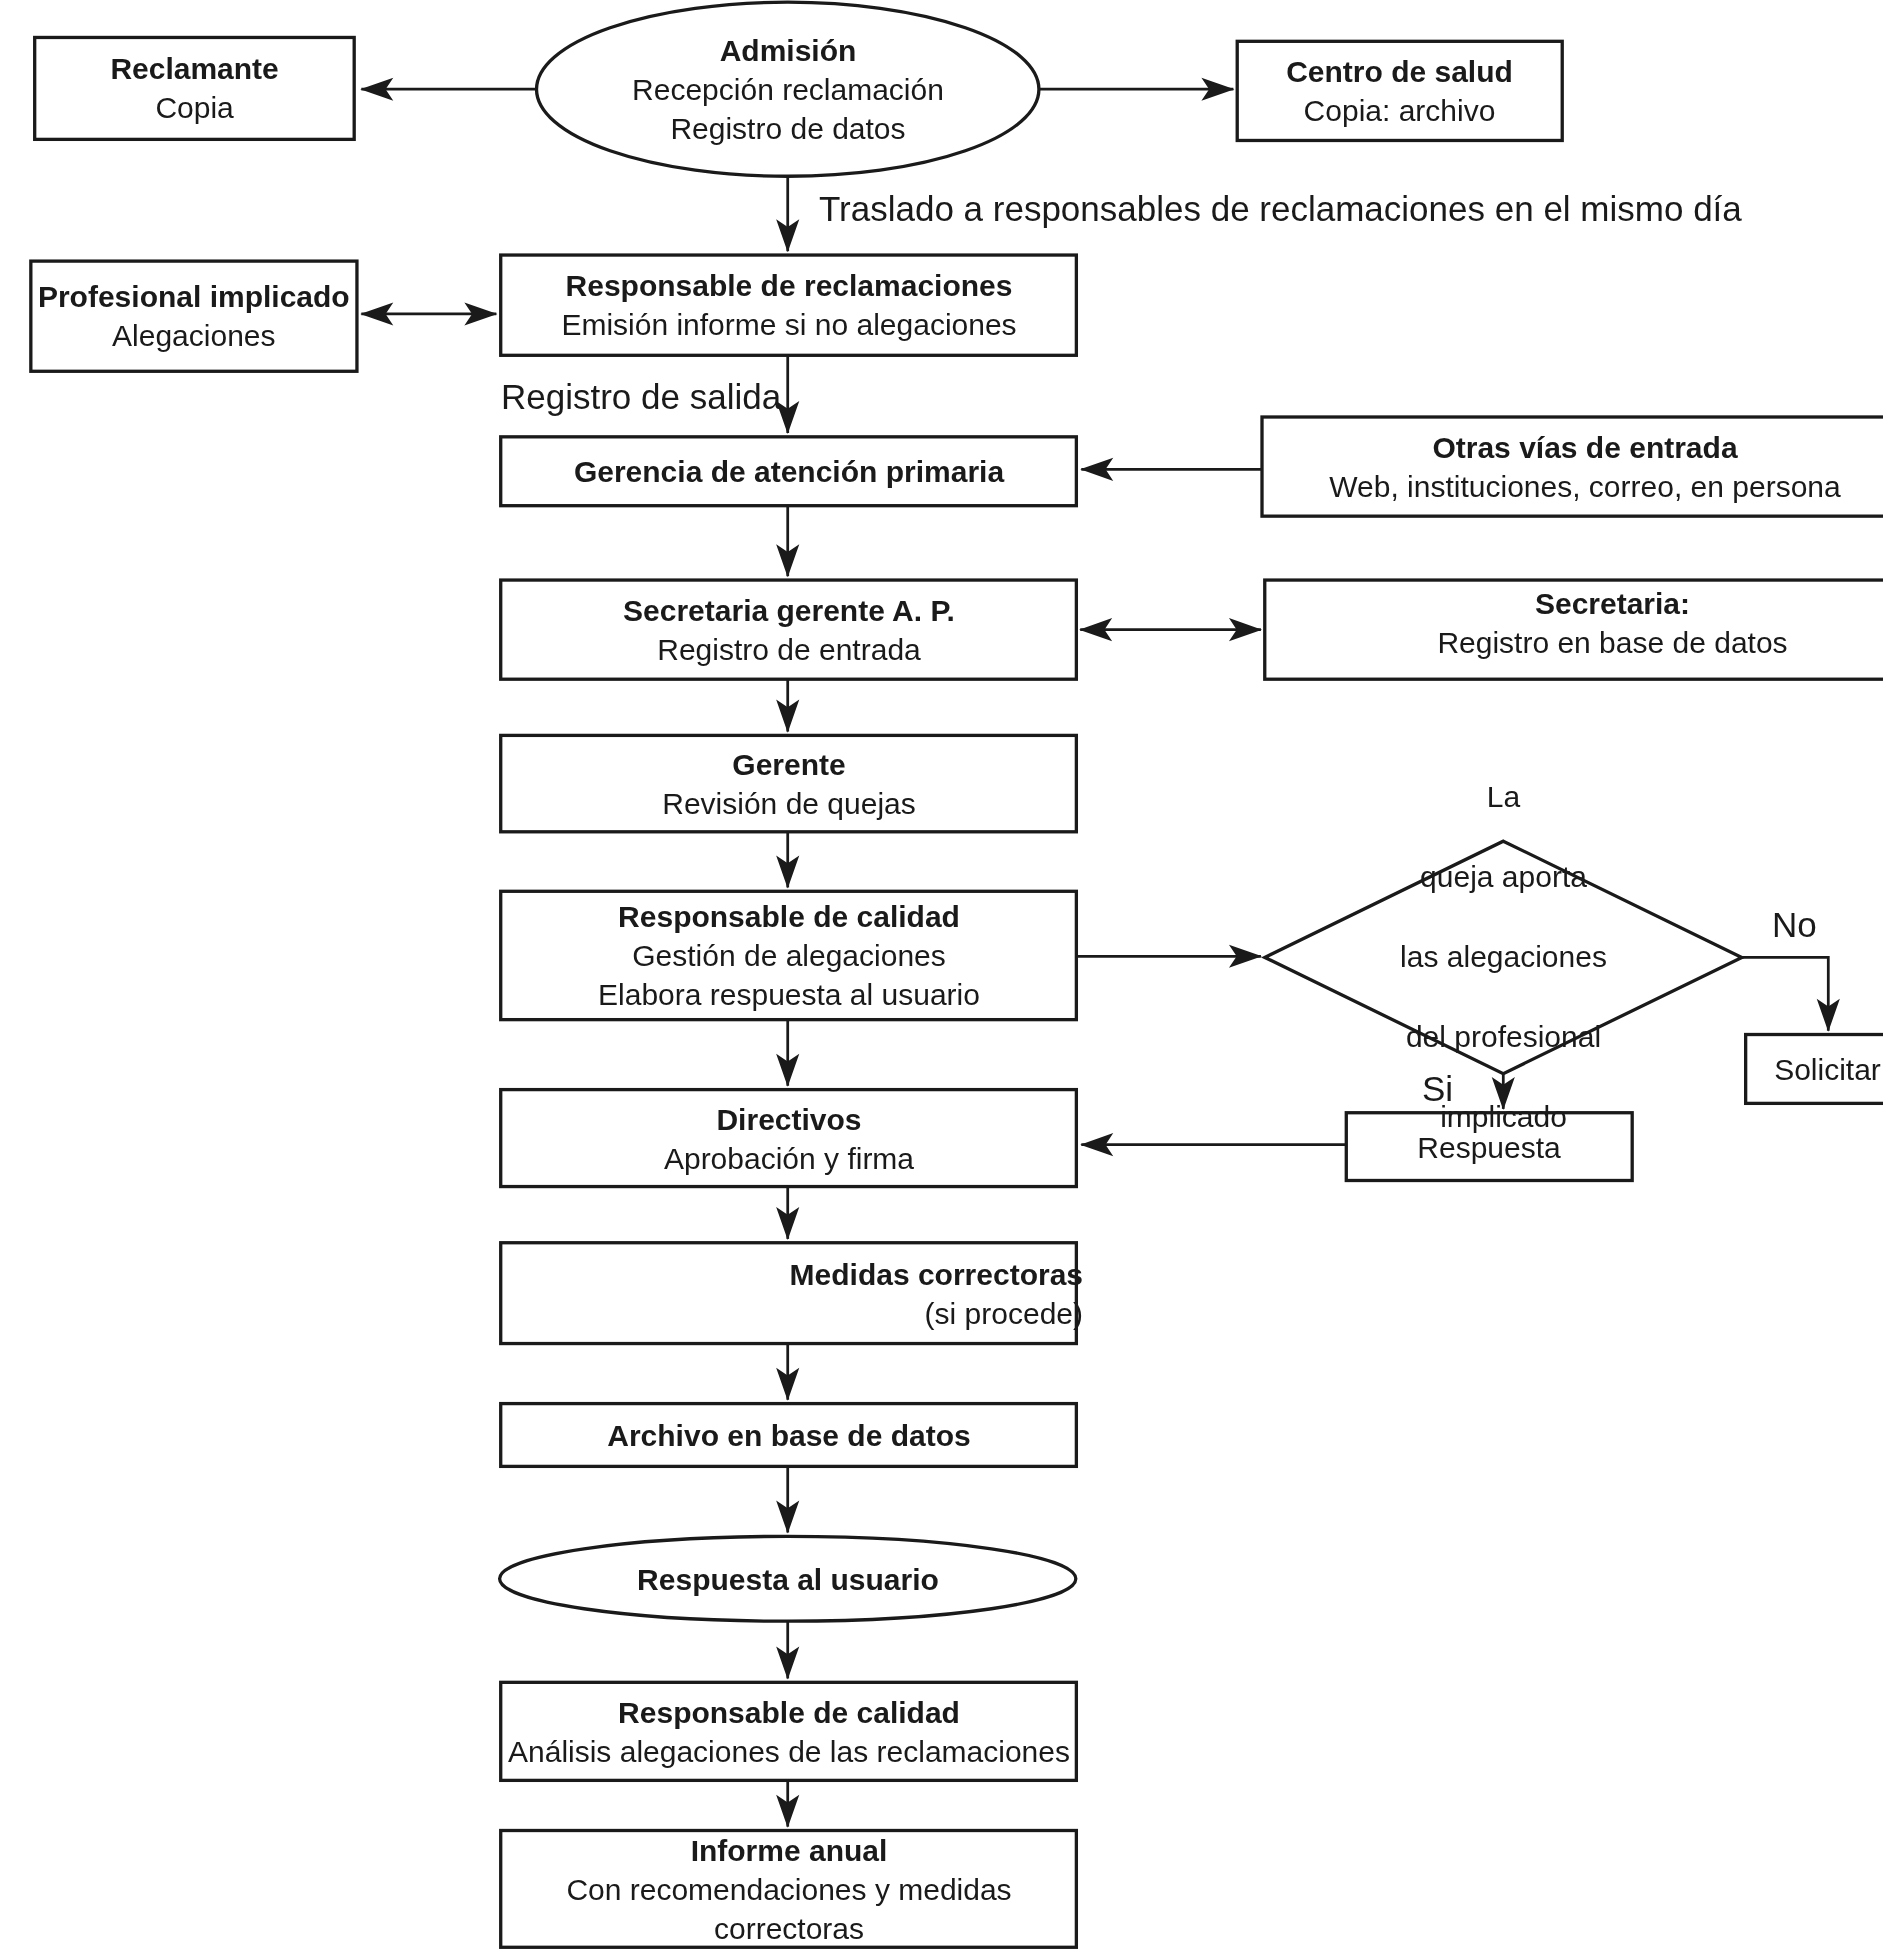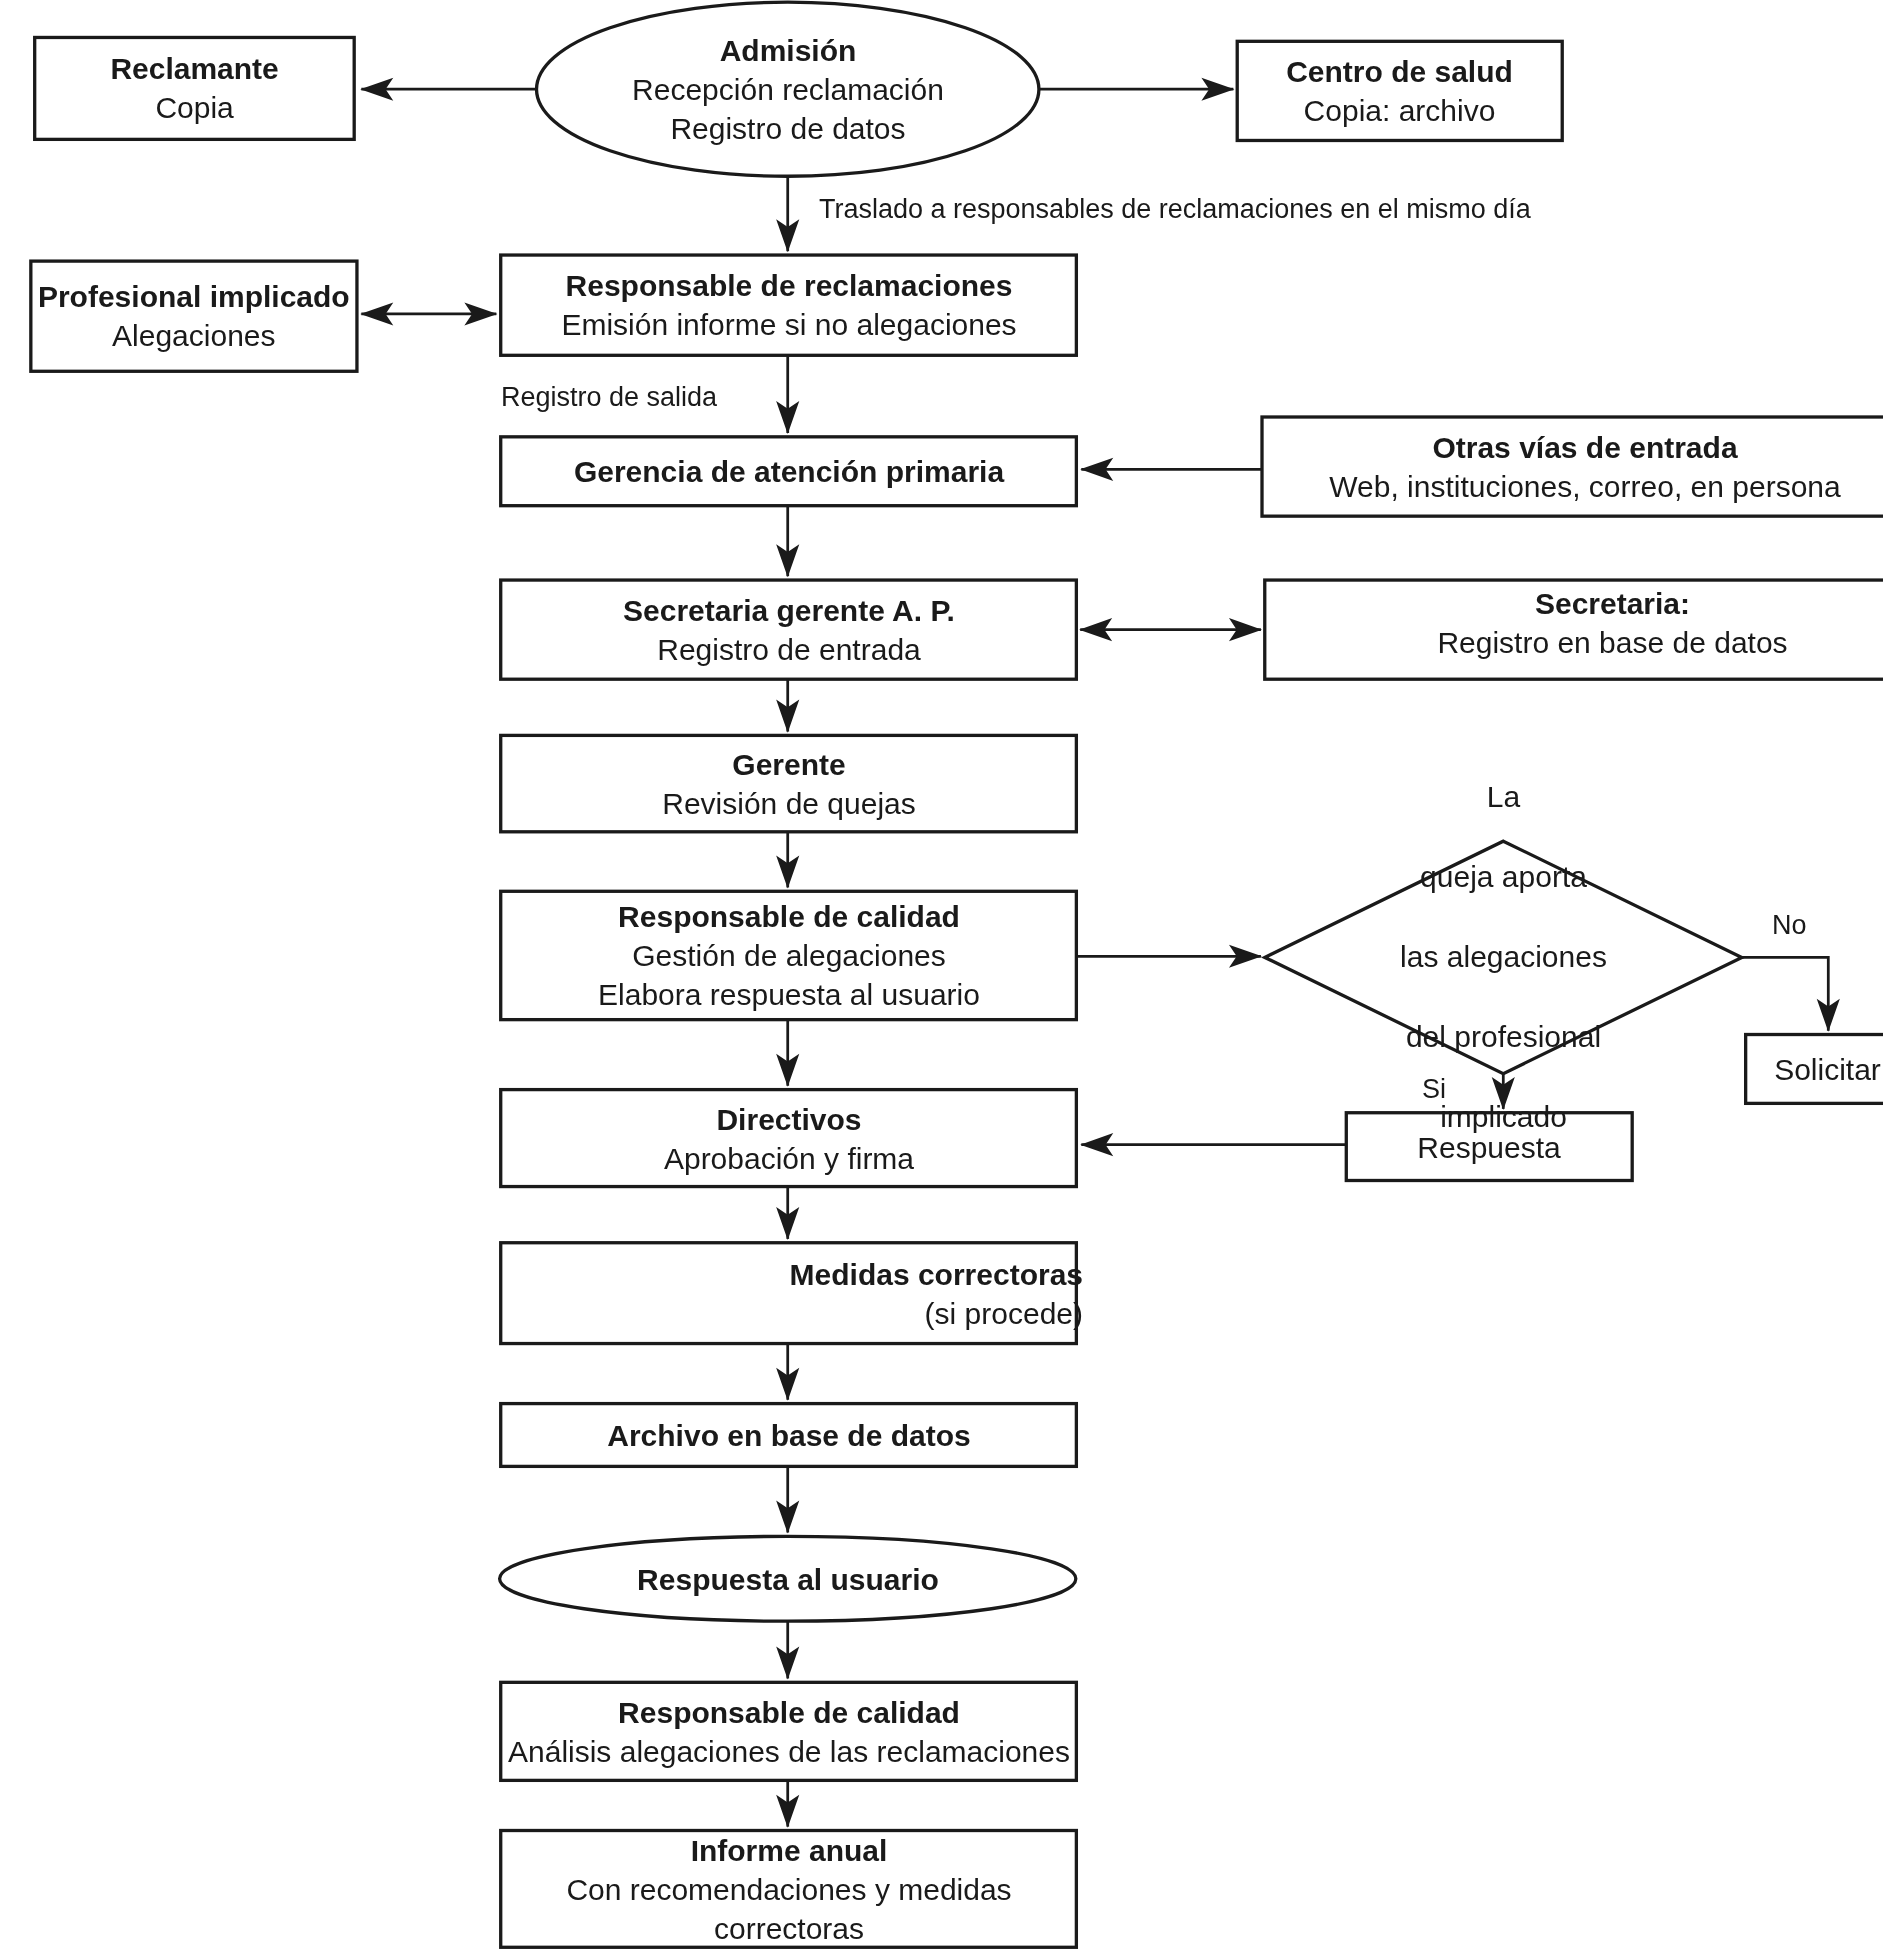--- a/index.html
+++ b/index.html
@@ -18,21 +18,21 @@
     display:flex;flex-direction:column;
     align-items:center;justify-content:center;
     text-align:center;
     font-size:30px;line-height:39px;
     white-space:nowrap;
   }
   .txt span{display:block;}
   .b{font-weight:bold;}
   .lbl{
     position:absolute;z-index:1;
-    font-size:27px;line-height:34px;white-space:nowrap;
+    font-size:35px;line-height:34px;white-space:nowrap;
   }
   .decision-txt{line-height:36px;gap:44px;}
 </style>
 </head>
 <body>
 
 <div class="canvas">
 
   <svg class="layer" width="1883" height="1955" viewBox="0 0 3418 3549">
     <defs>

